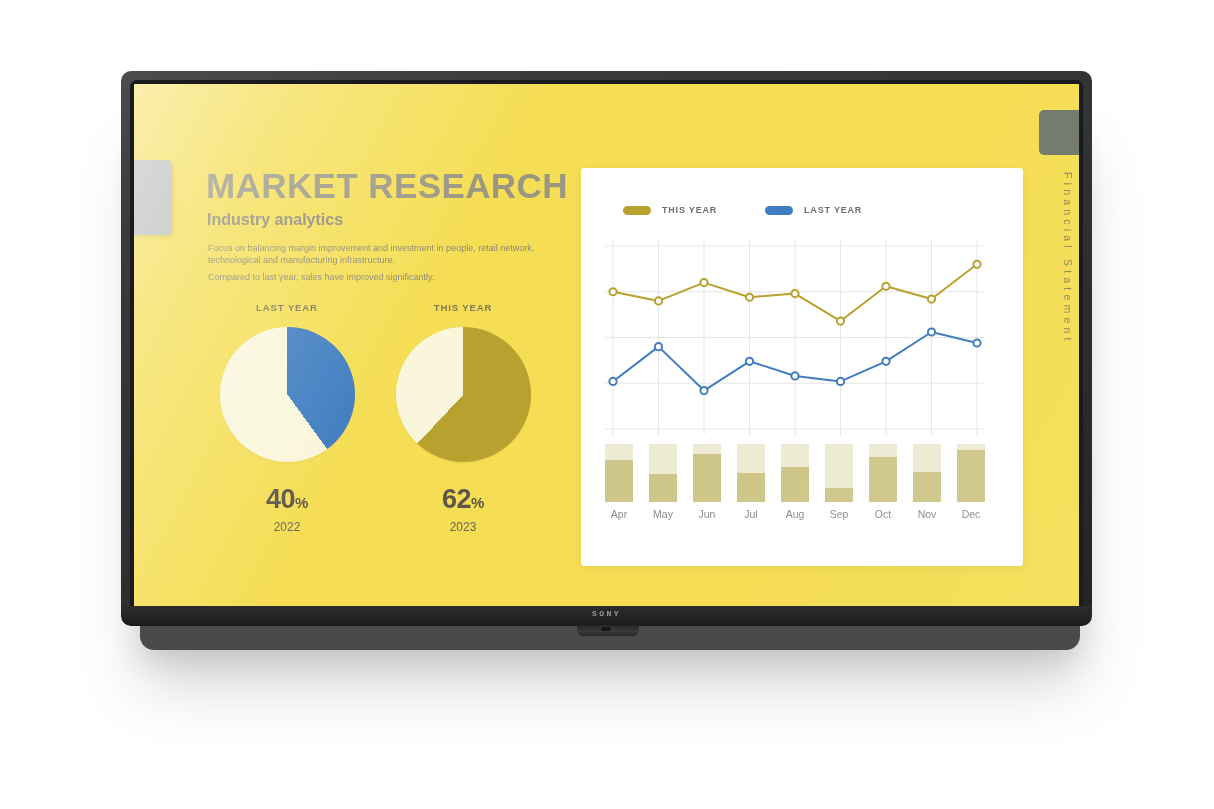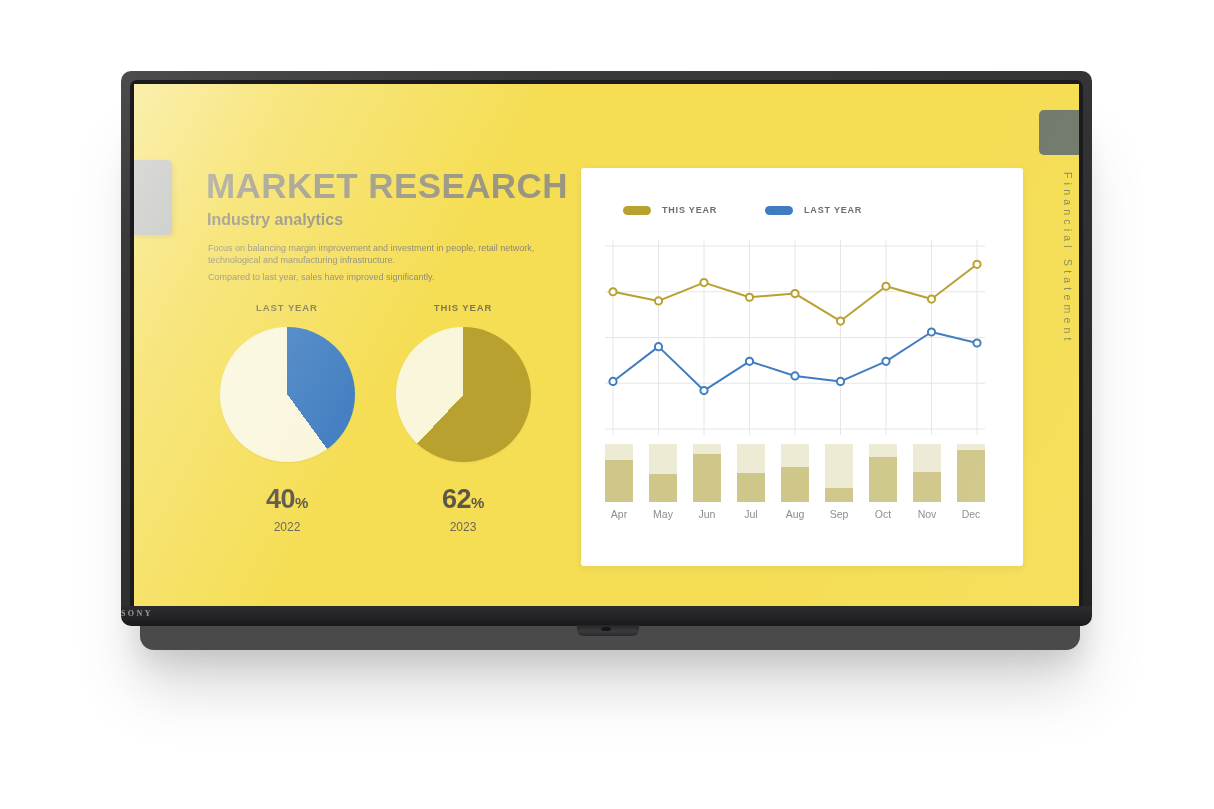--- a/index.html
+++ b/index.html
@@ -42,25 +42,26 @@
   }
 
   
   .tv-chin {
     position: absolute; left: 121px; top: 606px; width: 971px; height: 20px;
     border-radius: 0 0 10px 10px;
     background: linear-gradient(180deg,#2c2c2e 0%,#232325 60%,#19191b 100%);
   }
   .sony-logo {
     position: absolute; left: 0; right: 0; top: 3px;
+    text-align: center;
     color: #9a9a9d;
     font-size: 8px;
     letter-spacing: 2.4px;
     font-weight: 700;
-    font-family: Liberation Serif, serif;
+    font-family: Liberation Mono, monospace;
   }
   .ir-nub {
     position: absolute; left: 577px; top: 625px; width: 62px; height: 11px;
     border-radius: 0 0 6px 6px;
     background: linear-gradient(180deg,#242426 0%,#3b3b3d 55%,#2a2a2c 100%);
   }
   .ir-dot {
     position: absolute; left: 601px; top: 627px; width: 10px; height: 4px;
     border-radius: 50%; background: #151517;
   }

